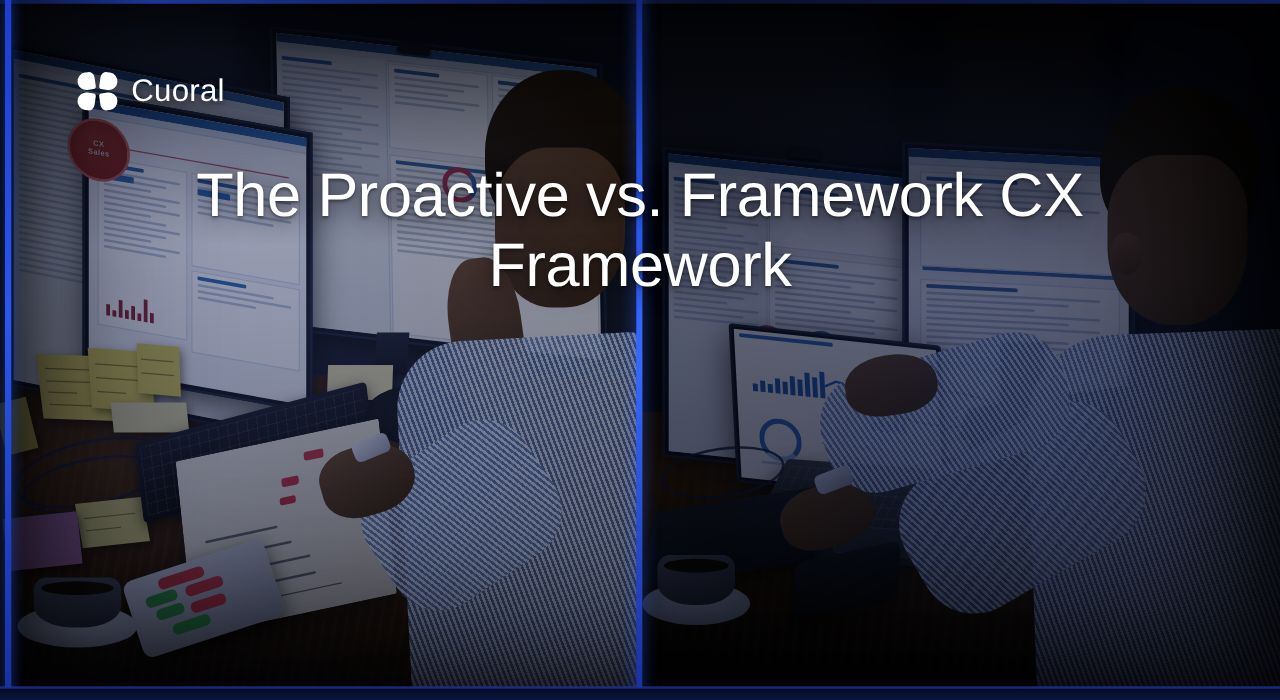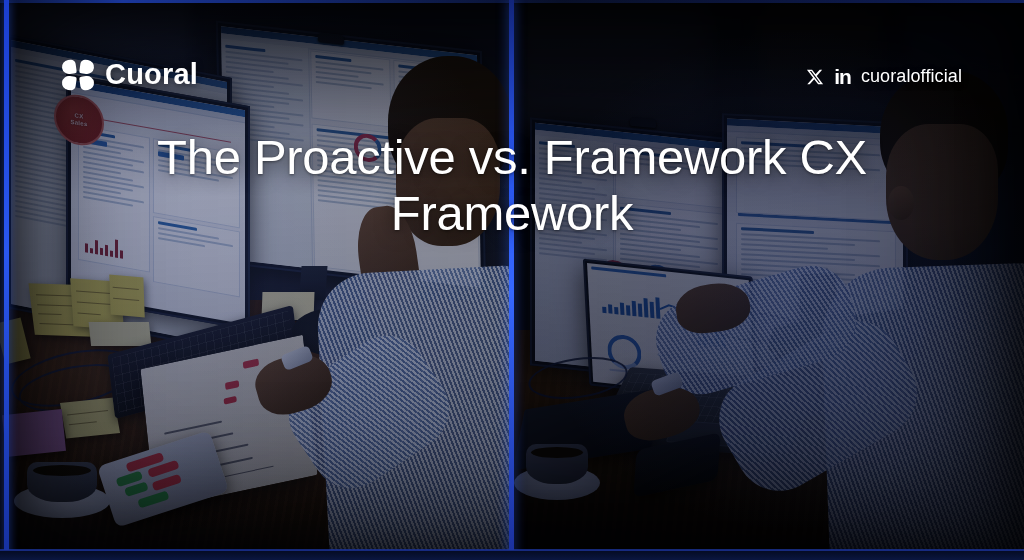--- a/index.html
+++ b/index.html
@@ -210,21 +210,21 @@
     box-shadow:0 0 12px rgba(46,96,255,.6);}
 
   
   .brand{position:absolute;left:62px;top:58px;display:flex;align-items:center;gap:11px;}
   .brand-mark{position:relative;width:32px;height:30px;}
   .petal{position:absolute;width:14px;height:14px;background:#ffffff;}
   .petal.tl{left:0;top:0;border-radius:60% 40% 18% 60%;transform:rotate(-8deg);}
   .petal.tr{right:0;top:0;border-radius:40% 60% 60% 18%;transform:rotate(8deg);}
   .petal.bl{left:0;bottom:0;border-radius:60% 18% 40% 60%;transform:rotate(8deg);}
   .petal.br{right:0;bottom:0;border-radius:18% 60% 60% 40%;transform:rotate(-8deg);}
-  .brand-name{color:#fff;font-size:29px;letter-spacing:.2px;font-weight:700;
+  .brand-name{color:#fff;font-size:25px;letter-spacing:.2px;font-weight:400;
     text-shadow:0 2px 6px rgba(0,0,0,.55);}
 
   .social{position:absolute;right:62px;top:66px;display:flex;align-items:center;gap:10px;}
   .x-icon{width:18px;height:18px;display:block;}
   .li-icon{color:#fff;font-size:21px;font-weight:bold;letter-spacing:-1px;
     line-height:1;font-family:"Liberation Sans",sans-serif;}
   .handle{color:#fff;font-size:18px;letter-spacing:.1px;
     text-shadow:0 2px 6px rgba(0,0,0,.55);}
 
   .headline{position:absolute;left:0;right:0;top:130px;
@@ -690,23 +690,16 @@
   <div class="brand">
     <div class="brand-mark">
       <span class="petal tl"></span>
       <span class="petal tr"></span>
       <span class="petal bl"></span>
       <span class="petal br"></span>
     </div>
     <span class="brand-name">Cuoral</span>
   </div>
 
-  <div class="social">
-    <svg class="x-icon" viewBox="0 0 24 24" aria-hidden="true">
-      <path fill="#ffffff" d="M18.244 2.25h3.308l-7.227 8.26 8.502 11.24H16.17l-5.214-6.817L4.99 21.75H1.68l7.73-8.835L1.254 2.25H8.08l4.713 6.231zm-1.161 17.52h1.833L7.084 4.126H5.117z"></path>
-    </svg>
-    <span class="li-icon">in</span>
-    <span class="handle">cuoralofficial</span>
-  </div>
 
   <div class="headline">The Proactive vs. Framework CX Framework</div>
 
 </div>
 
 </body></html>

